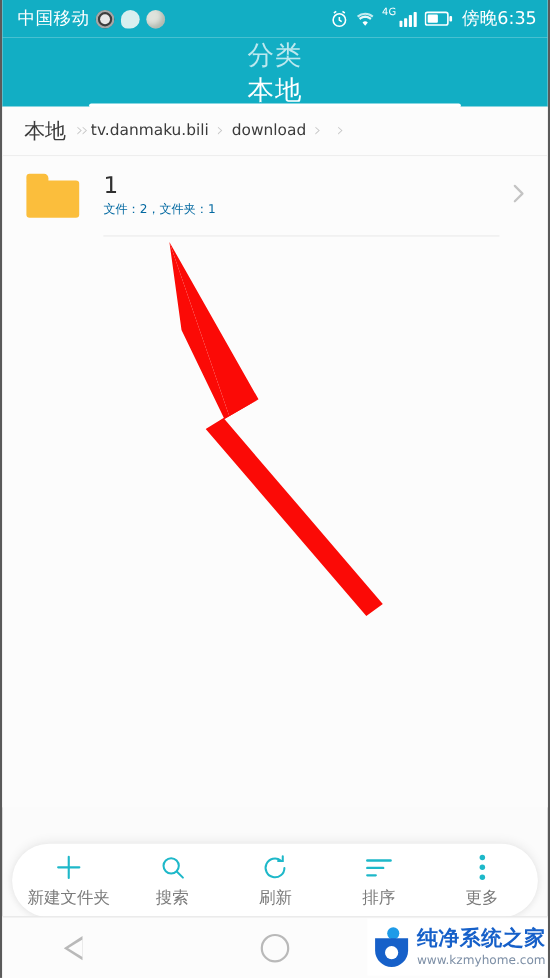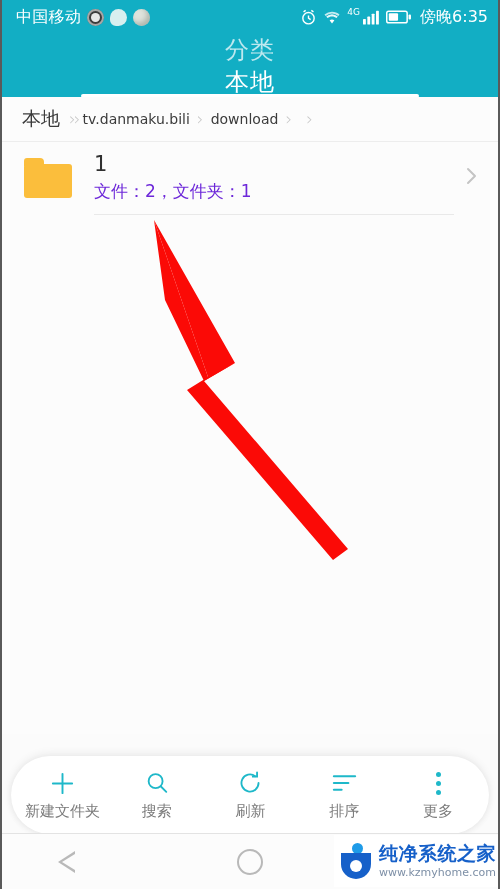--- a/index.html
+++ b/index.html
@@ -196,22 +196,22 @@
     flex-direction: column;
     justify-content: center;
     min-width: 0;
   }
   .item-title {
     font-size: 21px;
     color: #303030;
     line-height: 1.25;
   }
   .item-sub {
-    font-size: 17px;
-    color: #6d28d9;
+    font-size: 11px;
+    color: #0369a1;
     line-height: 1.5;
     margin-top: 2px;
   }
   .item-chevron {
     flex: 0 0 auto;
     margin-left: 10px;
     color: #c4c4c4;
     align-self: center;
   }
 
@@ -229,21 +229,21 @@
     position: absolute;
     left: 0; right: 0;
     bottom: 55px;
     height: 100px;
     display: flex;
     align-items: flex-end;
     justify-content: center;
   }
   .toolbar {
     width: 478px;
-    height: 78px;
+    height: 67px;
     background: #ffffff;
     border-radius: 40px;
     box-shadow: 0 -2px 10px rgba(0,0,0,0.07), 0 2px 6px rgba(0,0,0,0.05);
     display: flex;
     align-items: center;
     justify-content: space-around;
     padding: 0 4px;
     box-sizing: border-box;
   }
   .tool {

